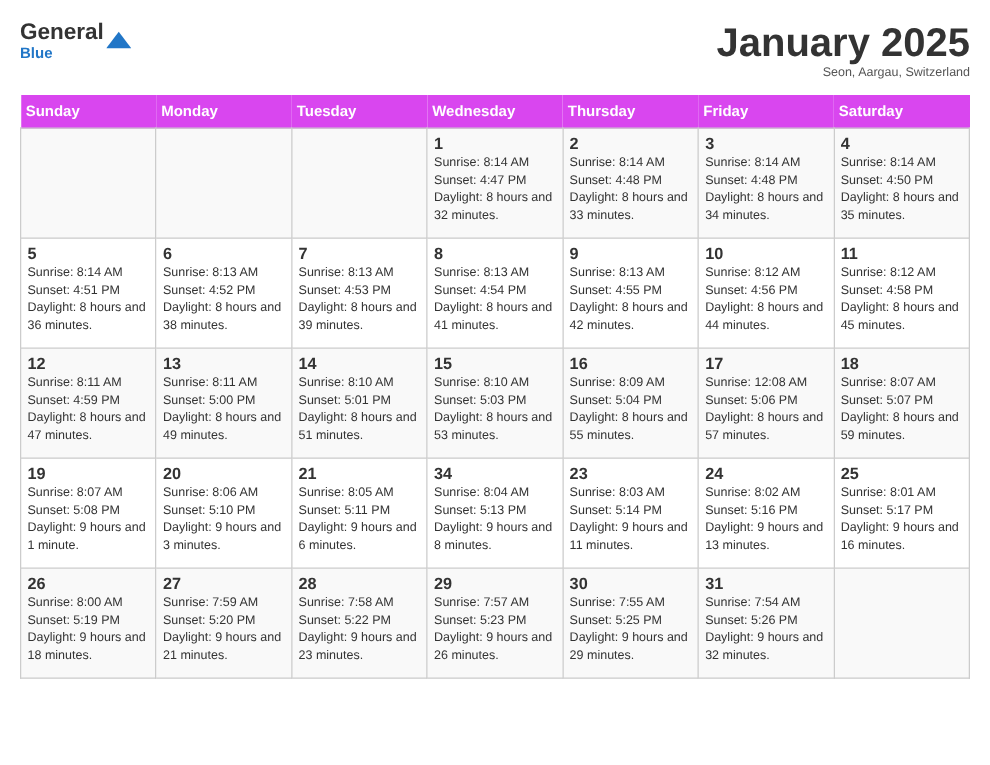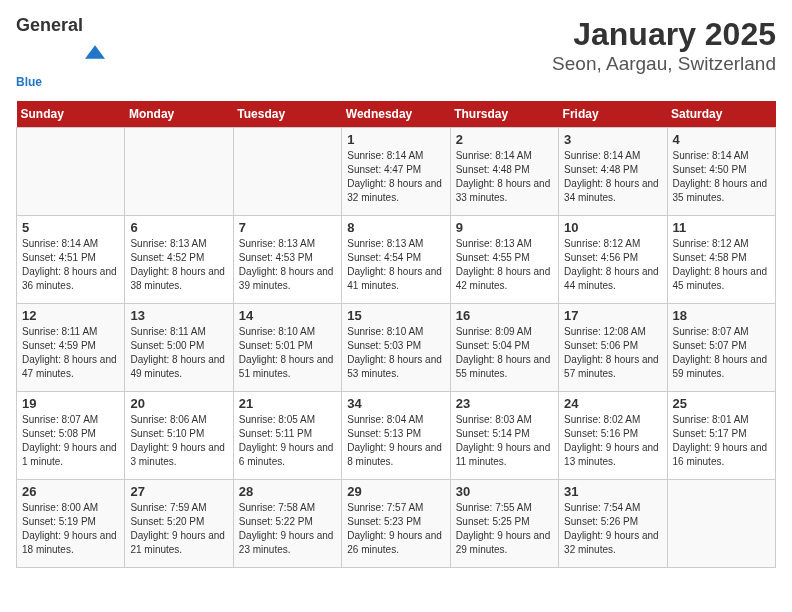--- a/index.html
+++ b/index.html
@@ -17,21 +17,20 @@
       margin-bottom: 12px;
     }
     .logo {
       display: flex;
       align-items: center;
     }
     .logo-text {
       display: flex;
       flex-direction: column;
       line-height: 1.1;
-      gap: 40px;
     }
     .logo-general {
       font-size: 18px;
       font-weight: bold;
       color: #333;
     }
     .logo-blue {
       font-size: 12px;
       font-weight: bold;
       color: #2176c7;
@@ -44,30 +43,30 @@
     }
     .title-block {
       text-align: right;
     }
     .month-title {
       font-size: 32px;
       font-weight: bold;
       color: #333;
     }
     .subtitle {
-      font-size: 19px;
+      font-size: 10px;
       color: #555;
     }
     table {
       width: 100%;
       border-collapse: collapse;
       font-size: 10.5px;
     }
     thead tr th {
-      background: #b91c1c;
+      background: #d946ef;
       color: #fff;
       padding: 6px 4px;
       text-align: left;
       font-weight: bold;
       font-size: 12px;
     }
     tbody tr td {
       border: 1px solid #ccc;
       vertical-align: top;
       padding: 4px 5px;

